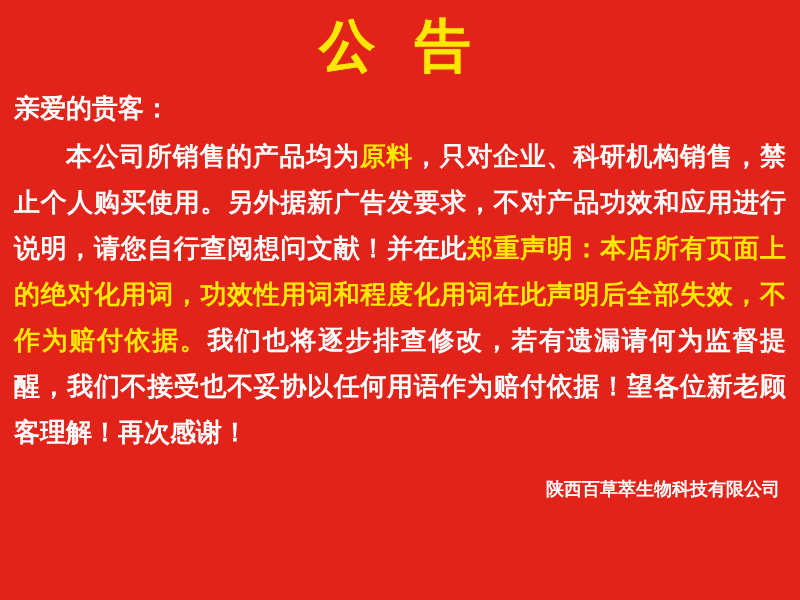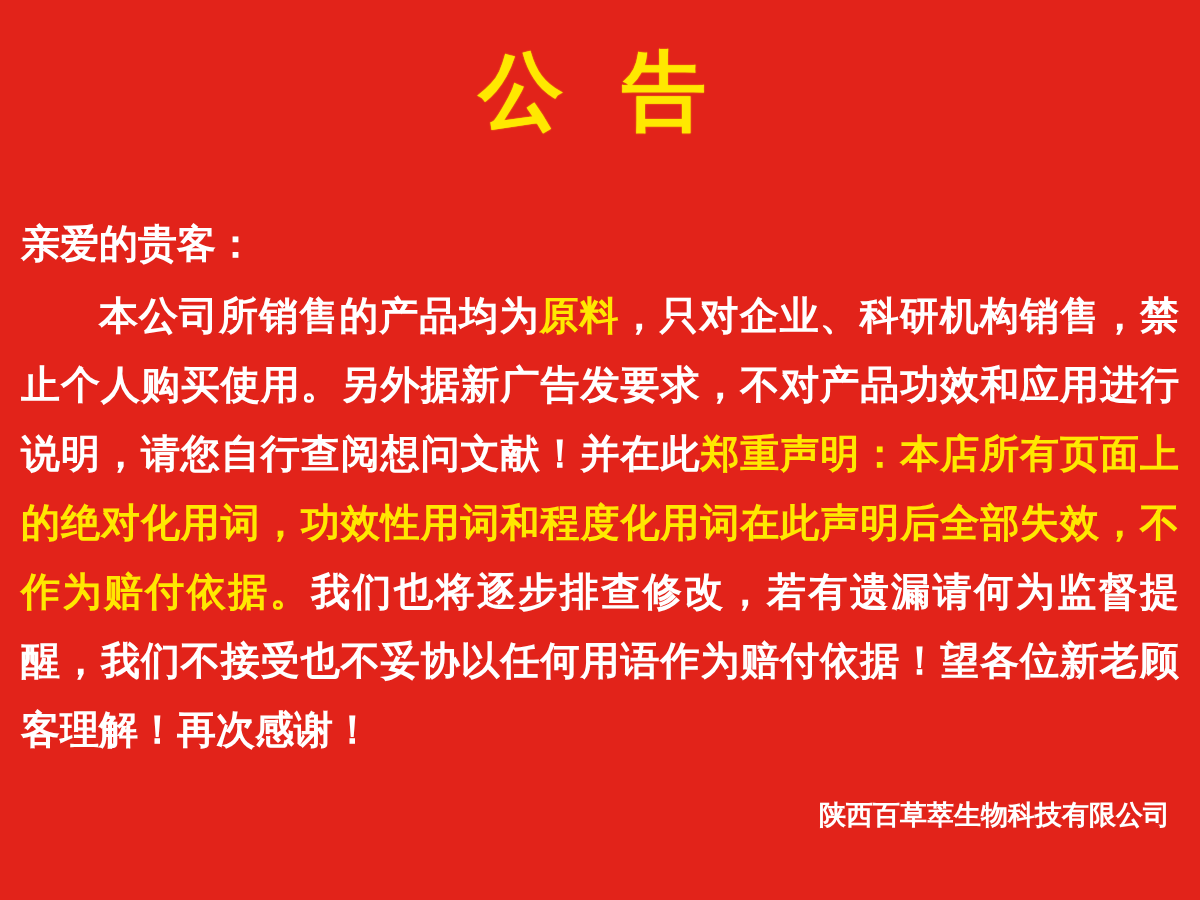--- a/index.html
+++ b/index.html
@@ -21,37 +21,36 @@
     background: #e2231a;
     padding: 0;
   }
   .title {
     text-align: center;
     color: #ffe800;
     font-size: 56px;
     font-weight: bold;
     letter-spacing: 10px;
     line-height: 1.2;
-    padding-top: 28px;
+    padding-top: 12px;
     padding-bottom: 6px;
     text-shadow: 0 0 1px #ffe800;
   }
   .body-text {
     color: #ffffff;
     font-size: 26px;
     line-height: 46px;
     padding: 0 14px;
     text-align: justify;
     text-justify: inter-ideograph;
     font-weight: bold;
   }
   .salutation {
     display: block;
     margin-bottom: 2px;
-    margin-top: 39px;
   }
   .para {
     display: block;
     text-indent: 2em;
   }
   .hl {
     color: #ffe800;
   }
   .signature {
     color: #ffffff;

